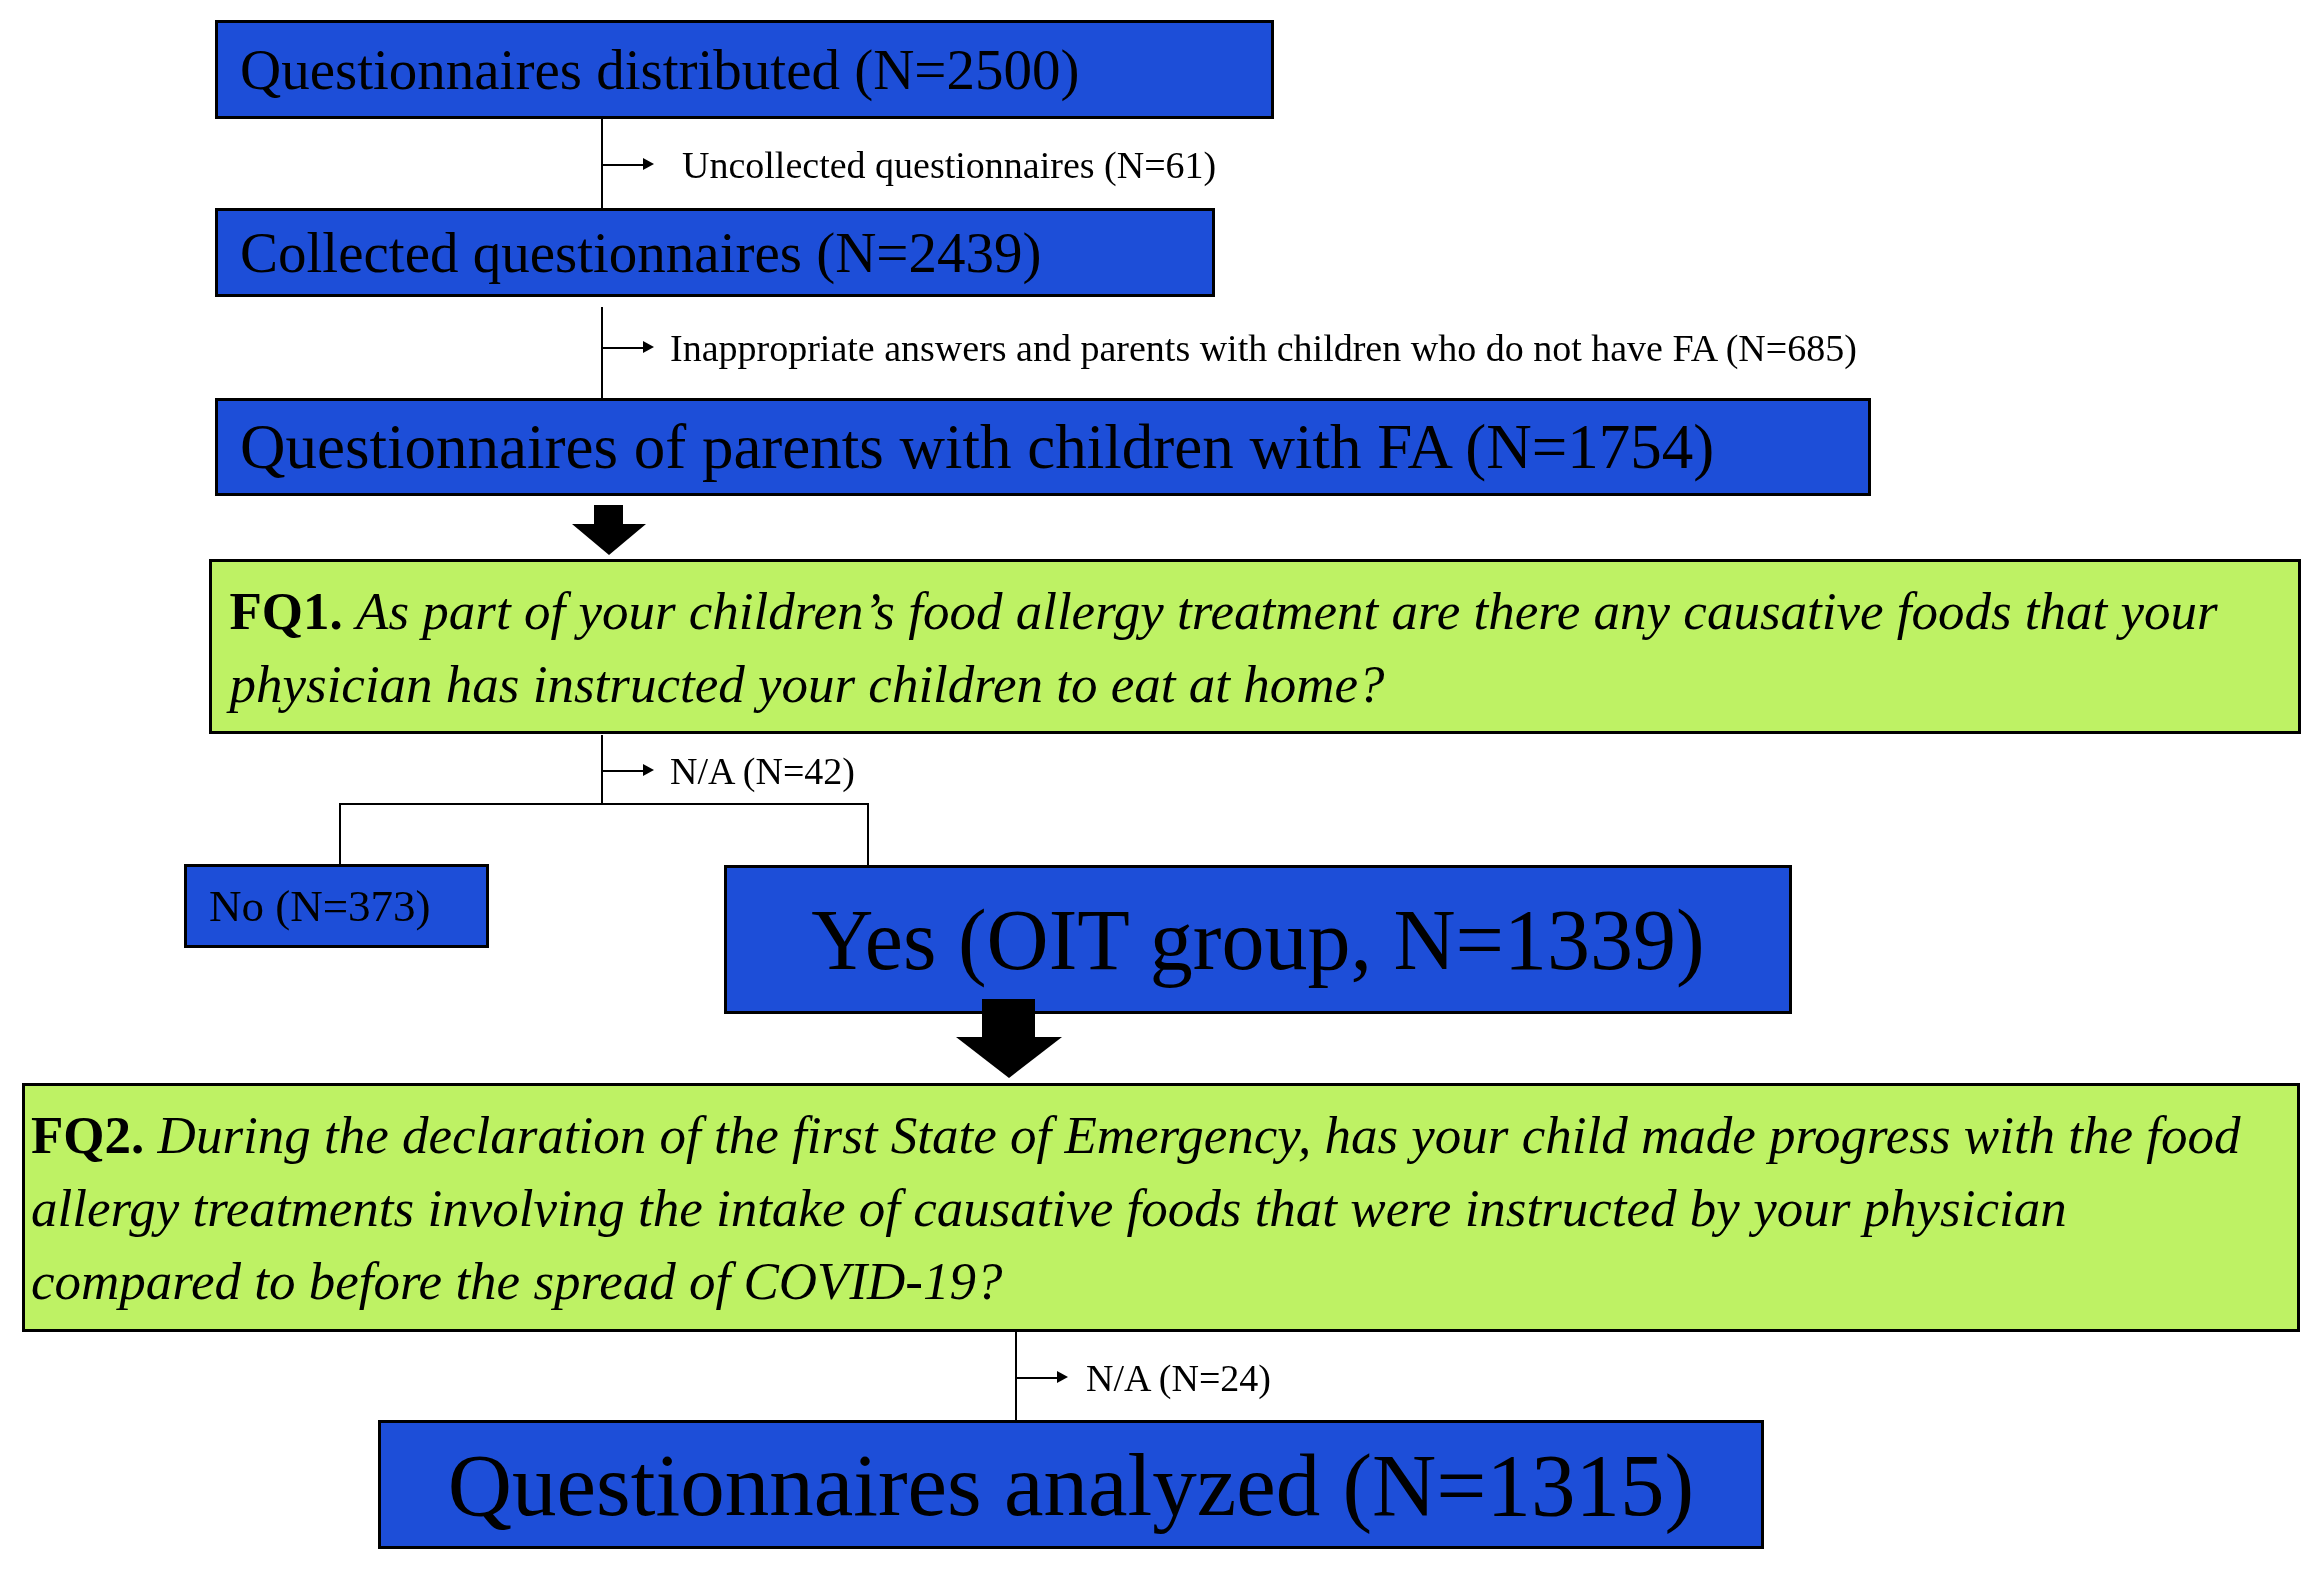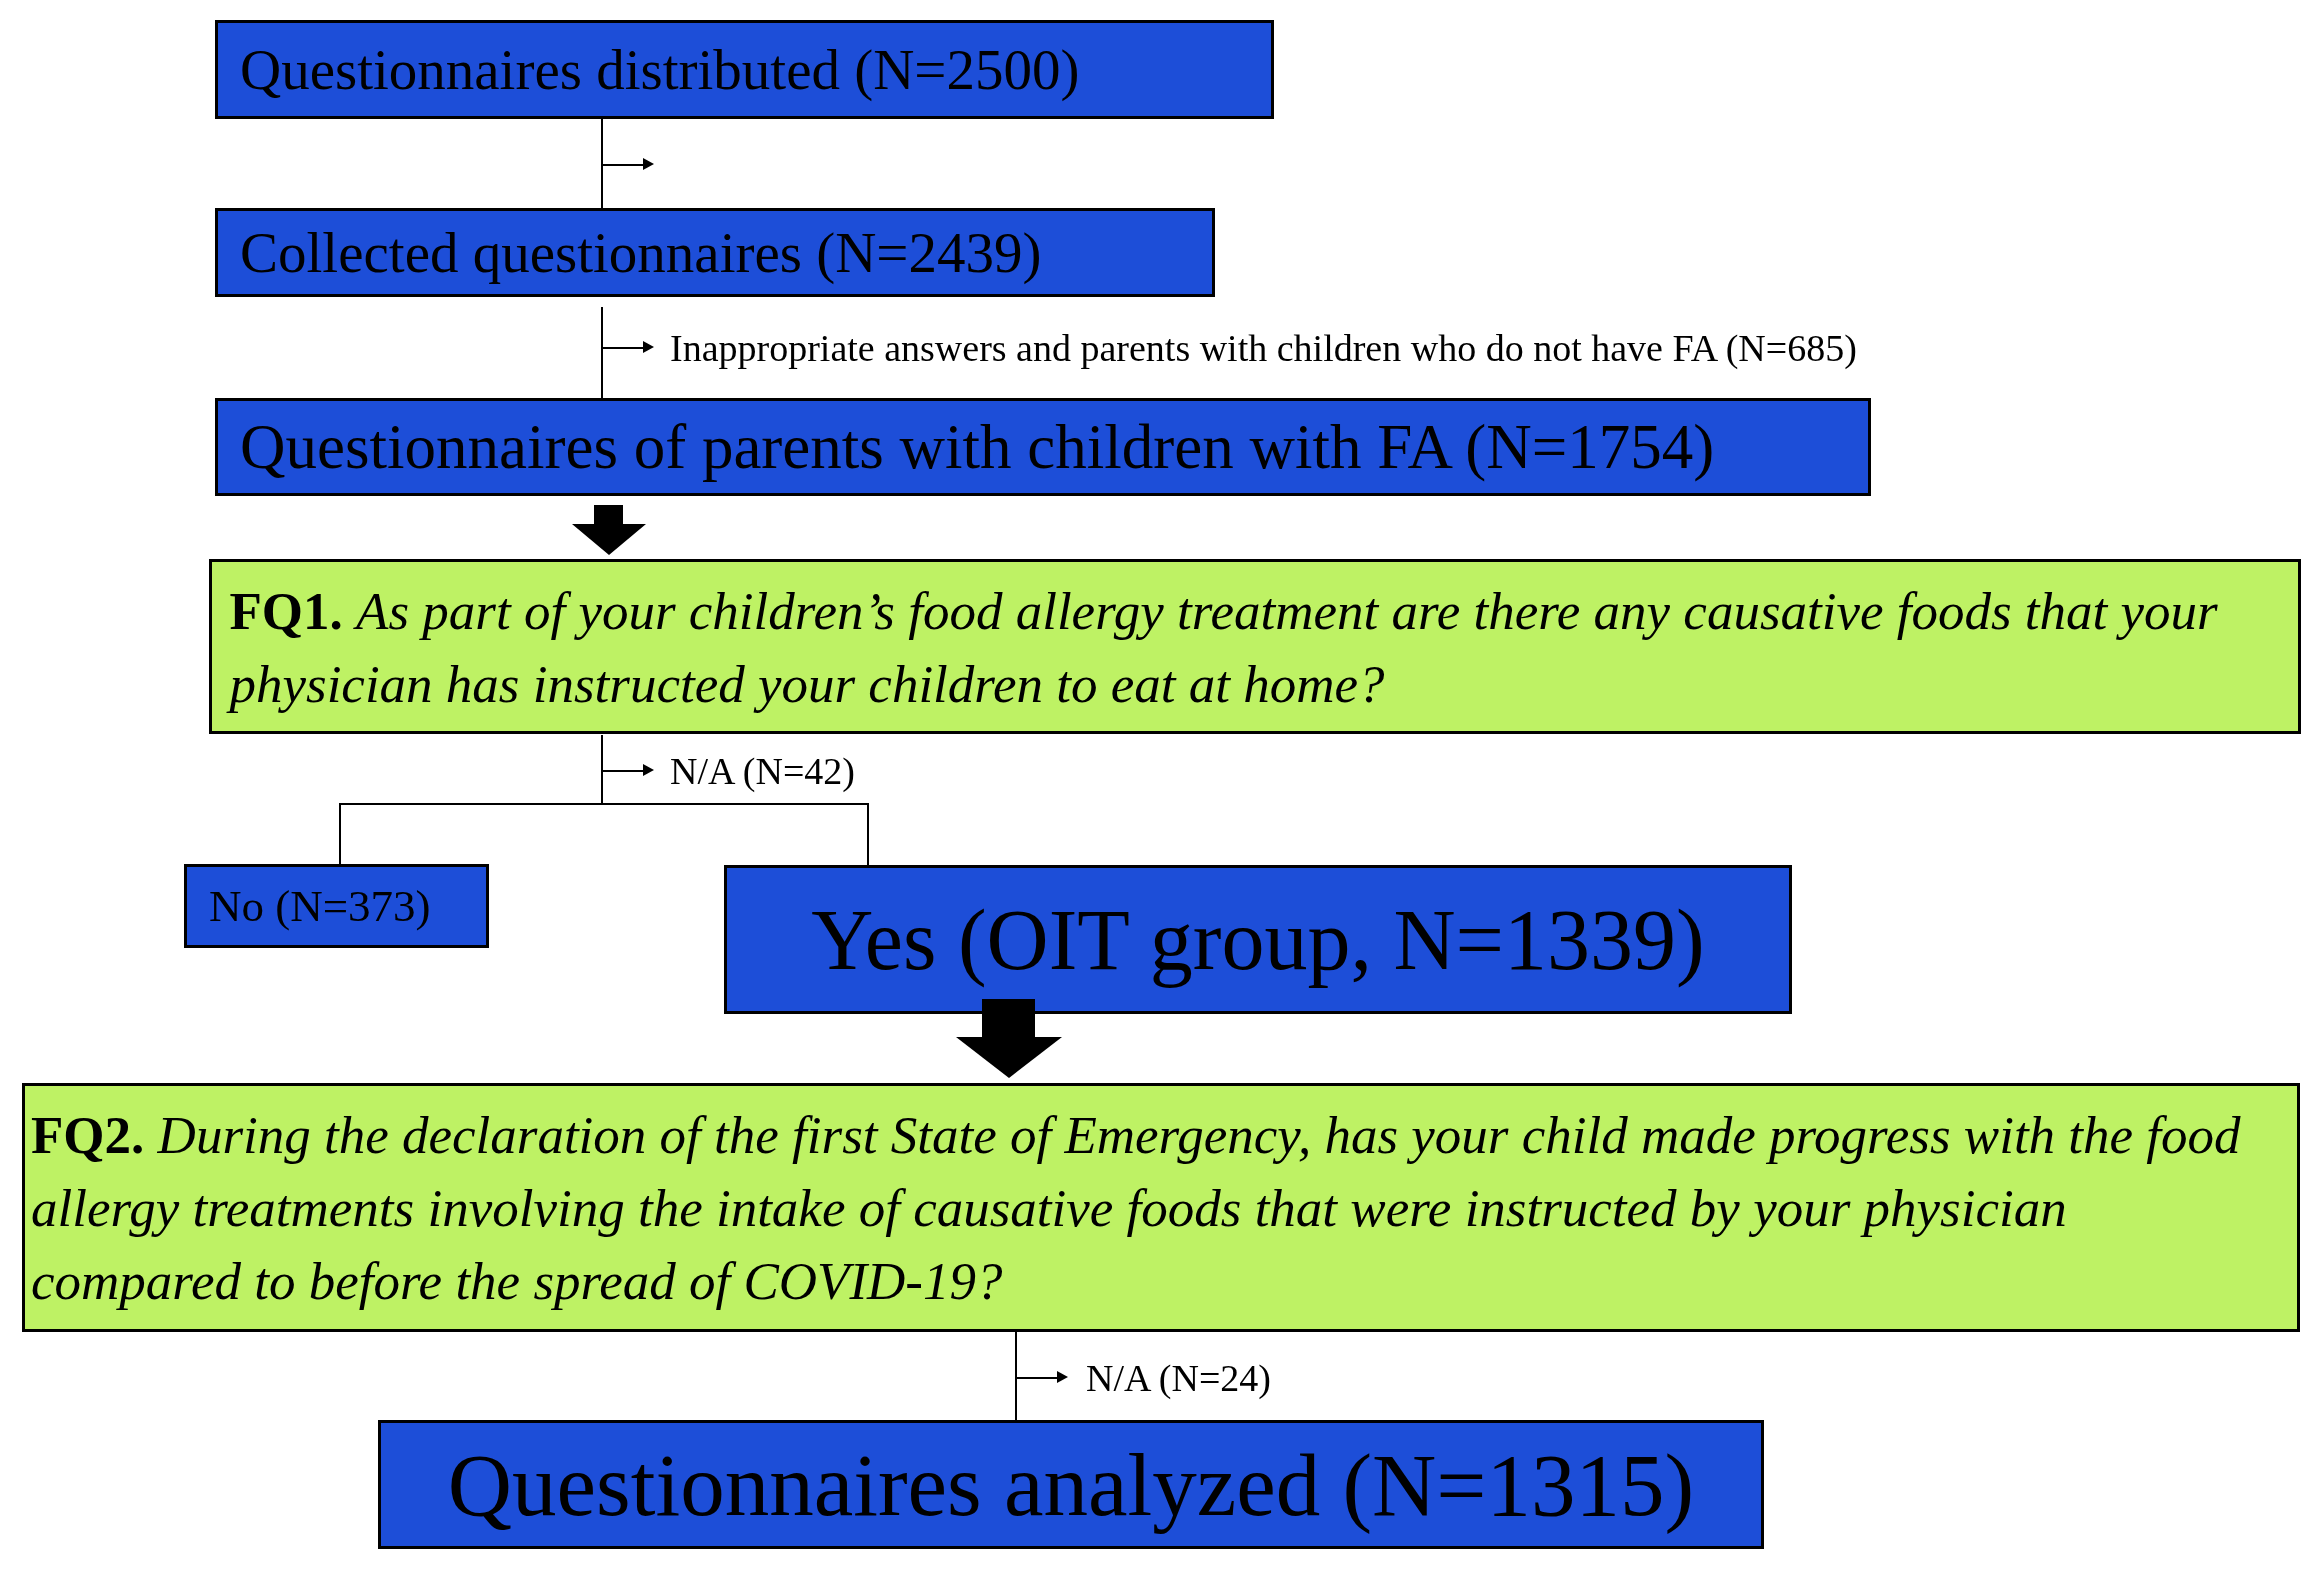--- a/index.html
+++ b/index.html
@@ -28,20 +28,21 @@
 </head>
 <body>
 
 <div class="box" style="left:215px; top:20.4px; width:1059px; height:99px; padding-left:22px; font-size:57px;">
   <span>Questionnaires distributed (N=2500)</span>
 </div>
 
 <div class="vline" style="left:601px; top:119px; height:89px;"></div>
 <div class="side" style="left:603px; top:143px; height:44px;">
   <div class="stub"></div>
+  <span class="lbl" style="margin-left:38px;">Uncollected questionnaires (N=61)</span>
 </div>
 
 <div class="box" style="left:215px; top:208px; width:1000px; height:89px; padding-left:22px; font-size:57px;">
   <span>Collected questionnaires (N=2439)</span>
 </div>
 
 <div class="vline" style="left:601px; top:307px; height:91px;"></div>
 <div class="side" style="left:603px; top:326px; height:44px;text-align:right;">
   <div class="stub"></div>
   <span class="lbl" style="margin-left:26px;">Inappropriate  answers and parents with children who do not have FA (N=685)</span>

